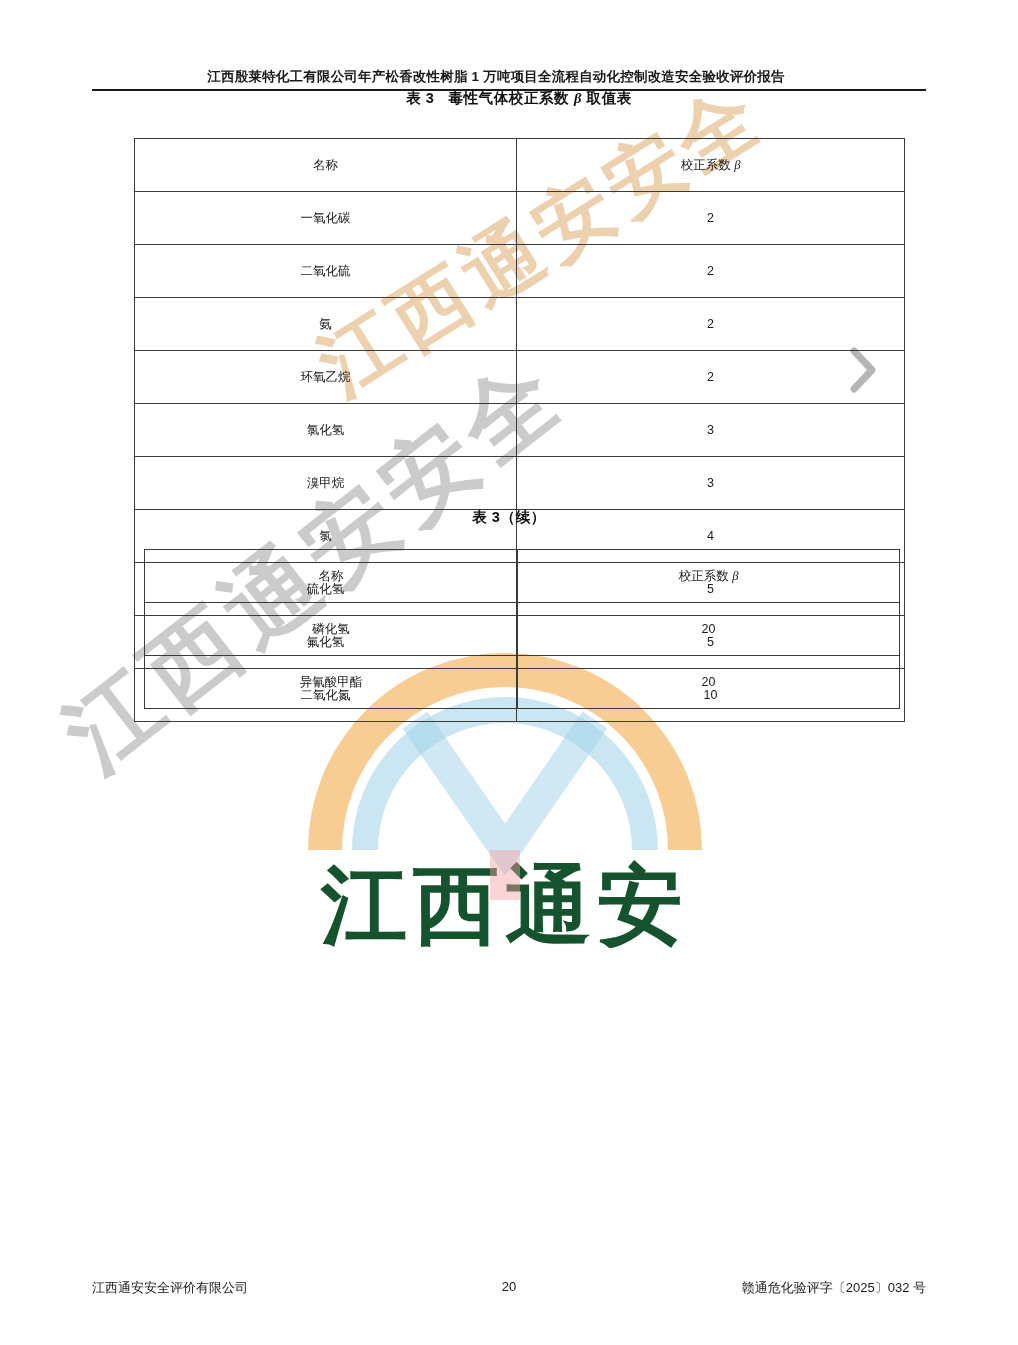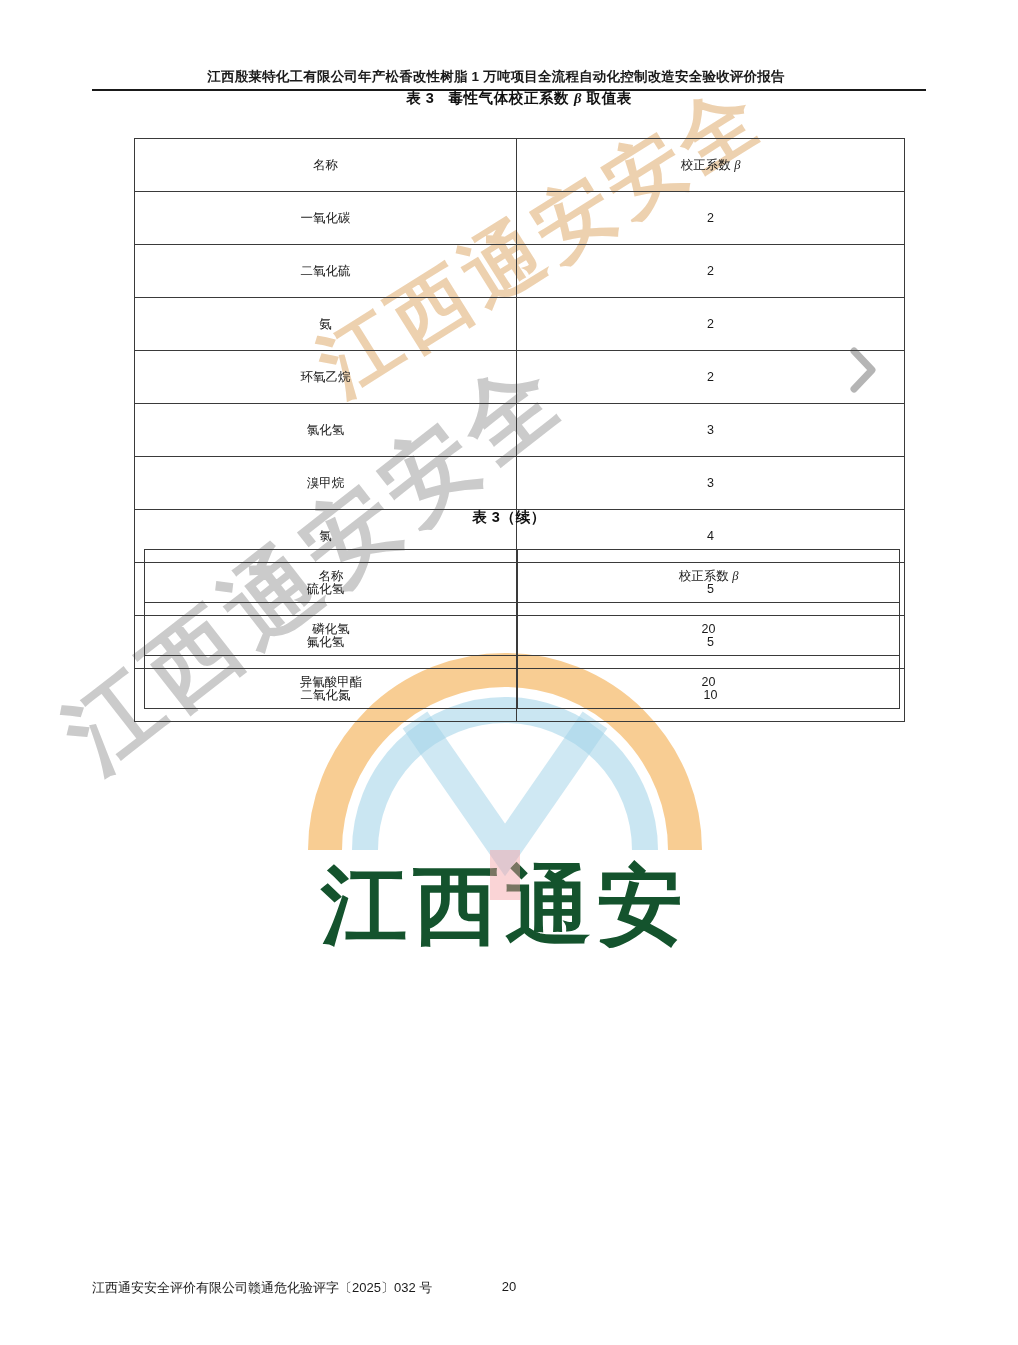--- a/index.html
+++ b/index.html
@@ -86,21 +86,21 @@
 
   .beta { font-family: "Liberation Serif","DejaVu Serif",serif; font-style: italic; }
 
   
   .footer {
     position: absolute;
     bottom: 48px;
     left: 92px;
     width: 834px;
     display: flex;
-    justify-content: flex-start;
+    justify-content: space-between;
     align-items: baseline;
     font-size: 13px;
     color: #1a1a1a;
     font-family: "Liberation Sans", "DejaVu Sans", sans-serif;
   }
   .footer .center { position: absolute; left: 0; right: 0; text-align: center; }
 
   
   .wm-wrap {
     position: absolute;

